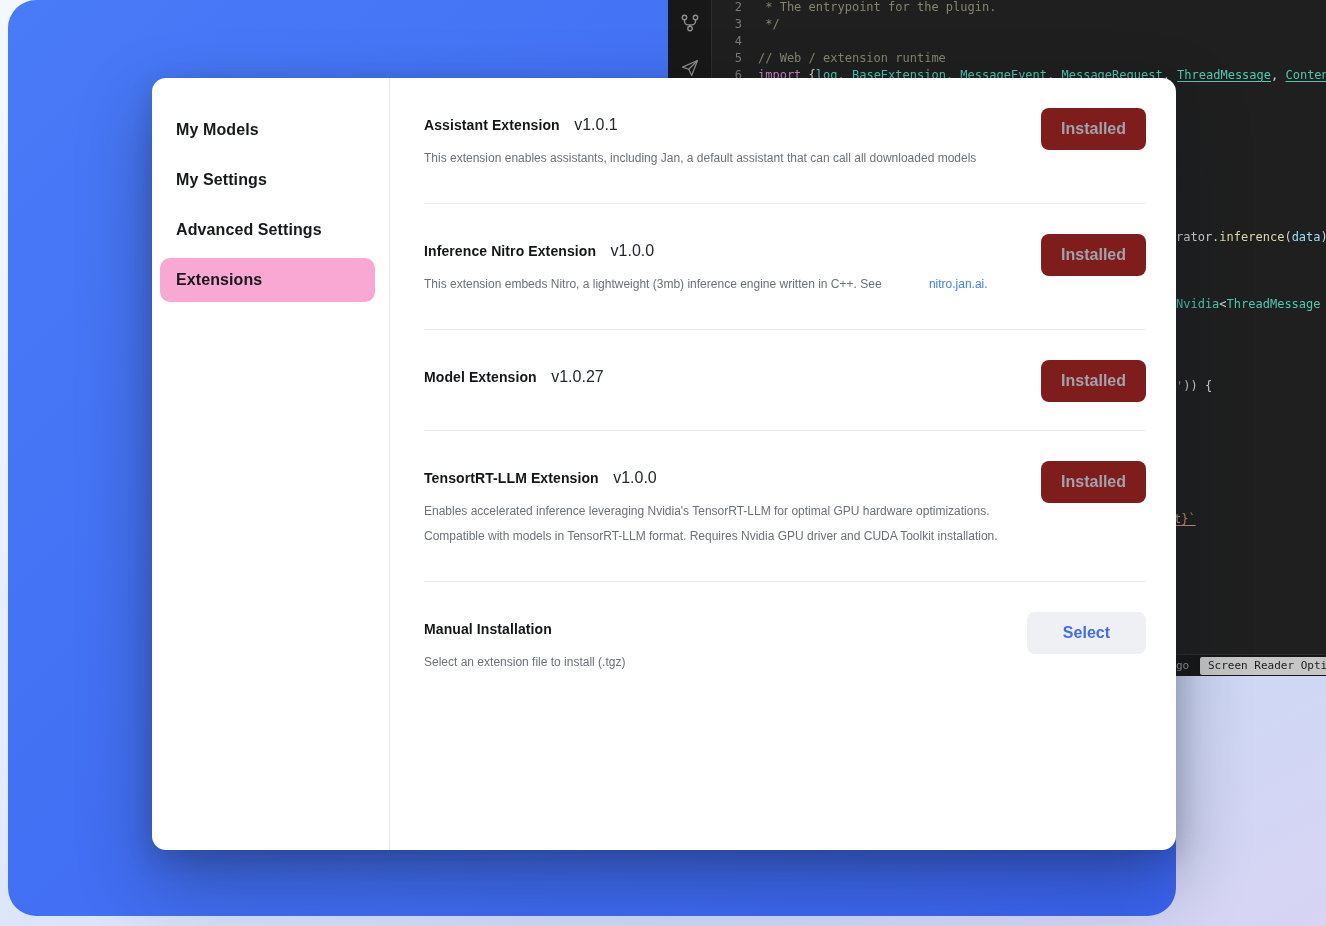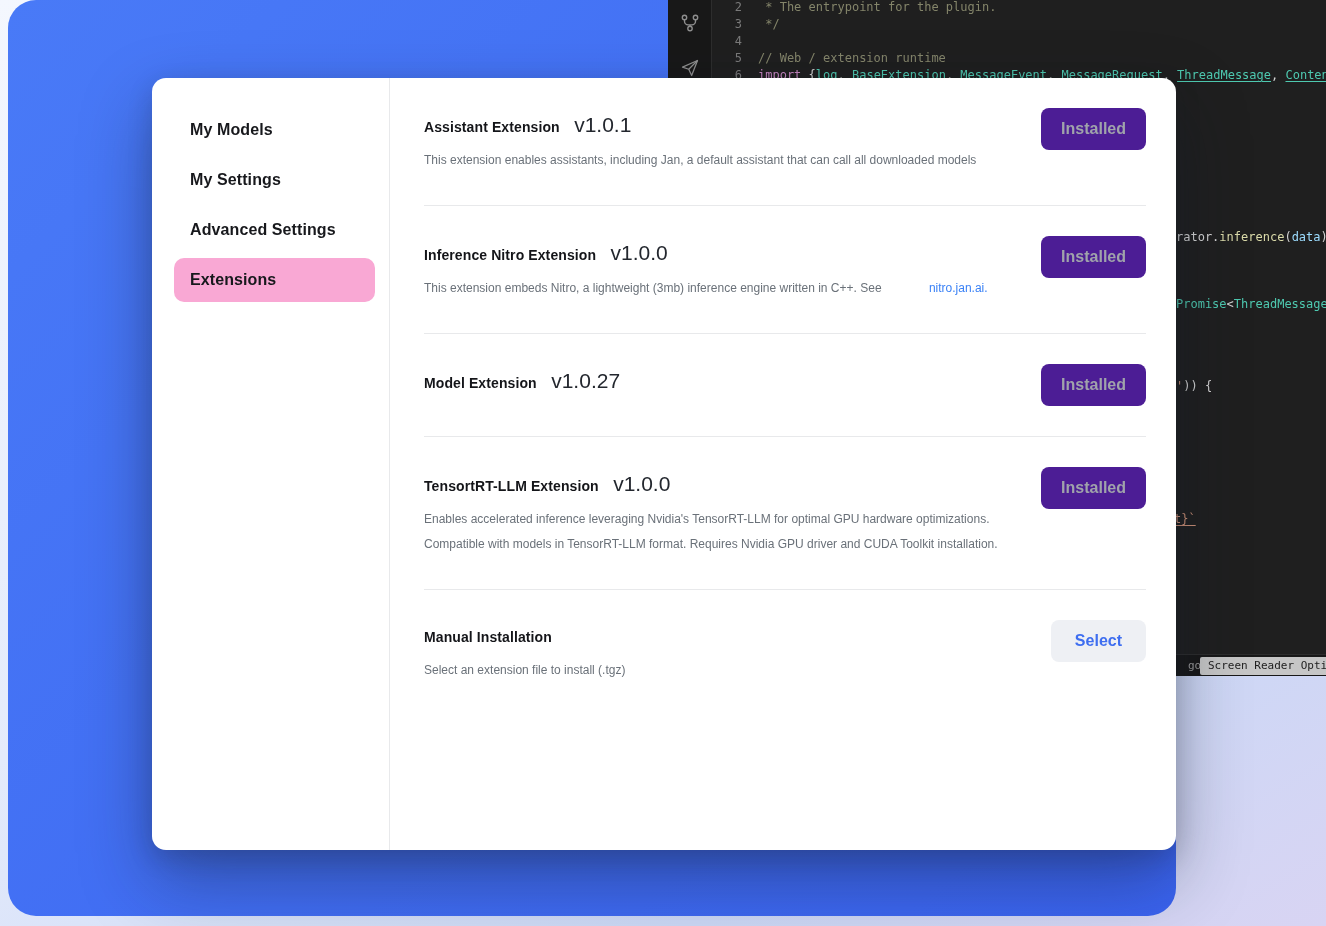--- a/index.html
+++ b/index.html
@@ -41,57 +41,57 @@
   .c-str { color:#CE9178; }
   .c-fn { color:#DCDCAA; }
   .c-var { color:#9CDCFE; }
   .c-type { color:#4EC9B0; }
   .frag { position:absolute; white-space:pre; }
   .frag.u { text-decoration:underline; text-underline-offset:2px; }
   .status-bar {
     position:absolute; left:0; bottom:0; width:100%; height:22px;
     background:#181818; border-top:1px solid #2d2d2d; font-size:11px;
   }
-  .status-mode { position:absolute; left:508px; top:4px; color:#9a9a9a;padding-left:12px; }
+  .status-mode { position:absolute; left:508px; top:4px; color:#9a9a9a; }
   .status-badge {
     position:absolute; left:532px; top:2px; background:#c6c6c6; color:#1d1d1d;
     padding:2px 8px 3px; border-radius:2px; white-space:nowrap; font-size:11px;
   }
 
   
   .card {
     position:absolute; left:152px; top:78px; width:1024px; height:772px;
     background:#ffffff; border-radius:14px; display:flex;
     box-shadow:0 30px 70px rgba(20,28,45,.38), 0 8px 24px rgba(20,28,45,.18);
   }
   .sidebar {
     width:238px; flex:none; border-right:1px solid #e8e9eb;
-    padding:30px 14px 0 22px; border-radius:14px 0 0 14px;
+    padding:30px 14px 0 8px; border-radius:14px 0 0 14px;
   }
   .side-item {
     height:44px; line-height:44px; padding:0 16px; margin-bottom:6px;
     font-weight:700; font-size:16px; color:#17181c; border-radius:10px; cursor:pointer;
     letter-spacing:.1px;
   }
   .side-item.active { background:#f9a8d4; }
 
   .content { flex:1; padding:0 30px 0 34px; }
   .ext-block { position:relative; padding:34px 0 32px; border-bottom:1px solid #e8e9eb; }
   .ext-block.last { border-bottom:none; padding-bottom:0; }
   .ext-title-row { line-height:26px; margin-bottom:8px; }
   .ext-name { font-size:14px; font-weight:700; color:#141519; letter-spacing:.1px; }
-  .ext-version { font-size:21px; font-weight:400; color:#23272e; margin-left:10px; }
+  .ext-version { font-size:16px; font-weight:400; color:#23272e; margin-left:10px; }
   .ext-desc { font-size:12px; line-height:25px; color:#6a7179; max-width:578px; font-weight:400; }
   .desc-link { color:#3B82F6; text-decoration:none; cursor:pointer;padding-left:44px; }
   .ext-action {
     position:absolute; top:30px; right:0; height:42px; line-height:42px; padding:0 20px;
-    border:none; border-radius:8px; background:#4c1d95; color:#a0a3ab;
+    border:none; border-radius:8px; background:#7f1d1d; color:#a0a3ab;
     font-family:"Liberation Sans", sans-serif; font-size:16px; font-weight:600; cursor:pointer;
   }
-  .ext-action.select { color:#3e6ef0; background:#eef0f4; padding:0 24px; }
+  .ext-action.select { color:#3e6ef0; background:#eef0f4; padding:0 36px; }
 </style>
 </head>
 <body>
 
 <div class="stage">
 
   <div class="blue-panel"></div>
 
   <div class="editor">
     <div class="activity-bar">
@@ -127,21 +127,21 @@
         <span class="gutter">5</span>
         <span class="code-text c-comment">// Web / extension runtime</span>
       </div>
       <div class="code-line">
         <span class="gutter">6</span>
         <span class="code-text"><span class="c-kw">import </span><span class="c-plain">{</span><span class="c-ident">log</span><span class="c-plain">, </span><span class="c-ident">BaseExtension</span><span class="c-plain">, </span><span class="c-ident">MessageEvent</span><span class="c-plain">, </span><span class="c-ident">MessageRequest</span><span class="c-plain">, </span><span class="c-ident">ThreadMessage</span><span class="c-plain">, </span><span class="c-ident">ContentType</span></span>
       </div>
     </div>
 
     <div class="frag" style="left:508px; top:230px;"><span class="c-plain">rator.</span><span class="c-fn">inference</span><span class="c-plain">(</span><span class="c-var">data</span><span class="c-plain">));</span></div>
-    <div class="frag" style="left:508px; top:297px;"><span class="c-type">Promise</span><span class="c-plain">&lt;</span><span class="c-type">ThreadMessage</span></div>
+    <div class="frag" style="left:508px; top:297px;"><span class="c-type">Nvidia</span><span class="c-plain">&lt;</span><span class="c-type">ThreadMessage</span></div>
     <div class="frag" style="left:508px; top:379px;"><span class="c-str">'</span><span class="c-plain">)) {</span></div>
     <div class="frag u c-str" style="left:506px; top:512px;">t}`</div>
 
     <div class="status-bar">
       <span class="status-mode">go</span>
       <span class="status-badge">Screen Reader Optimize</span>
     </div>
   </div>
 
   <div class="card">

